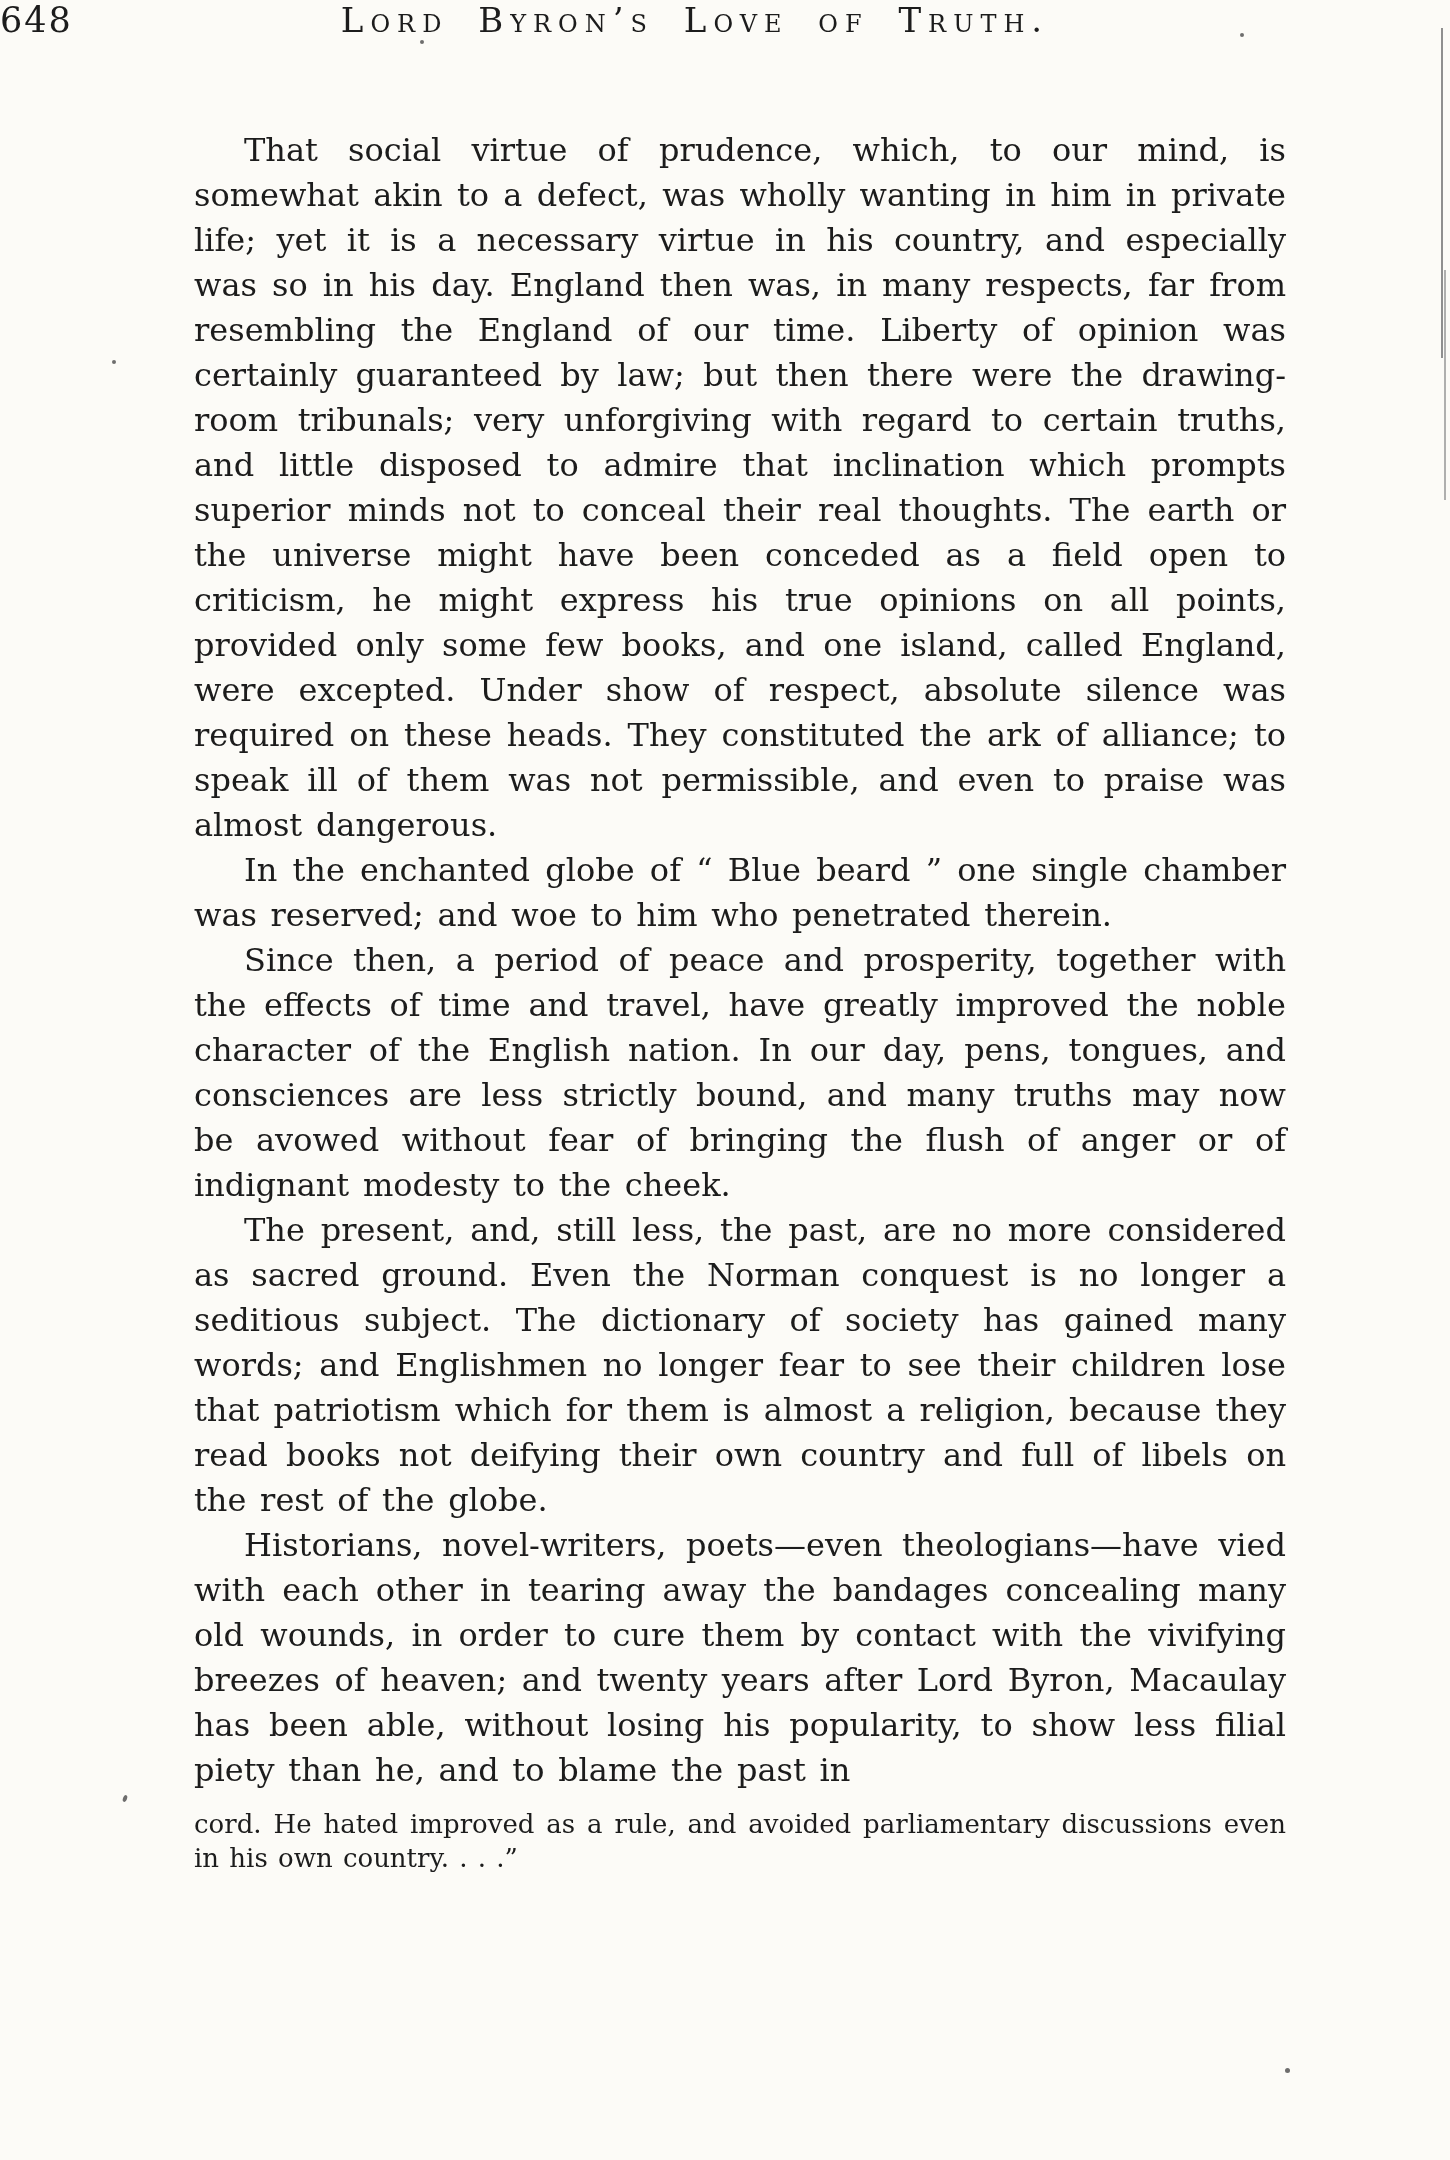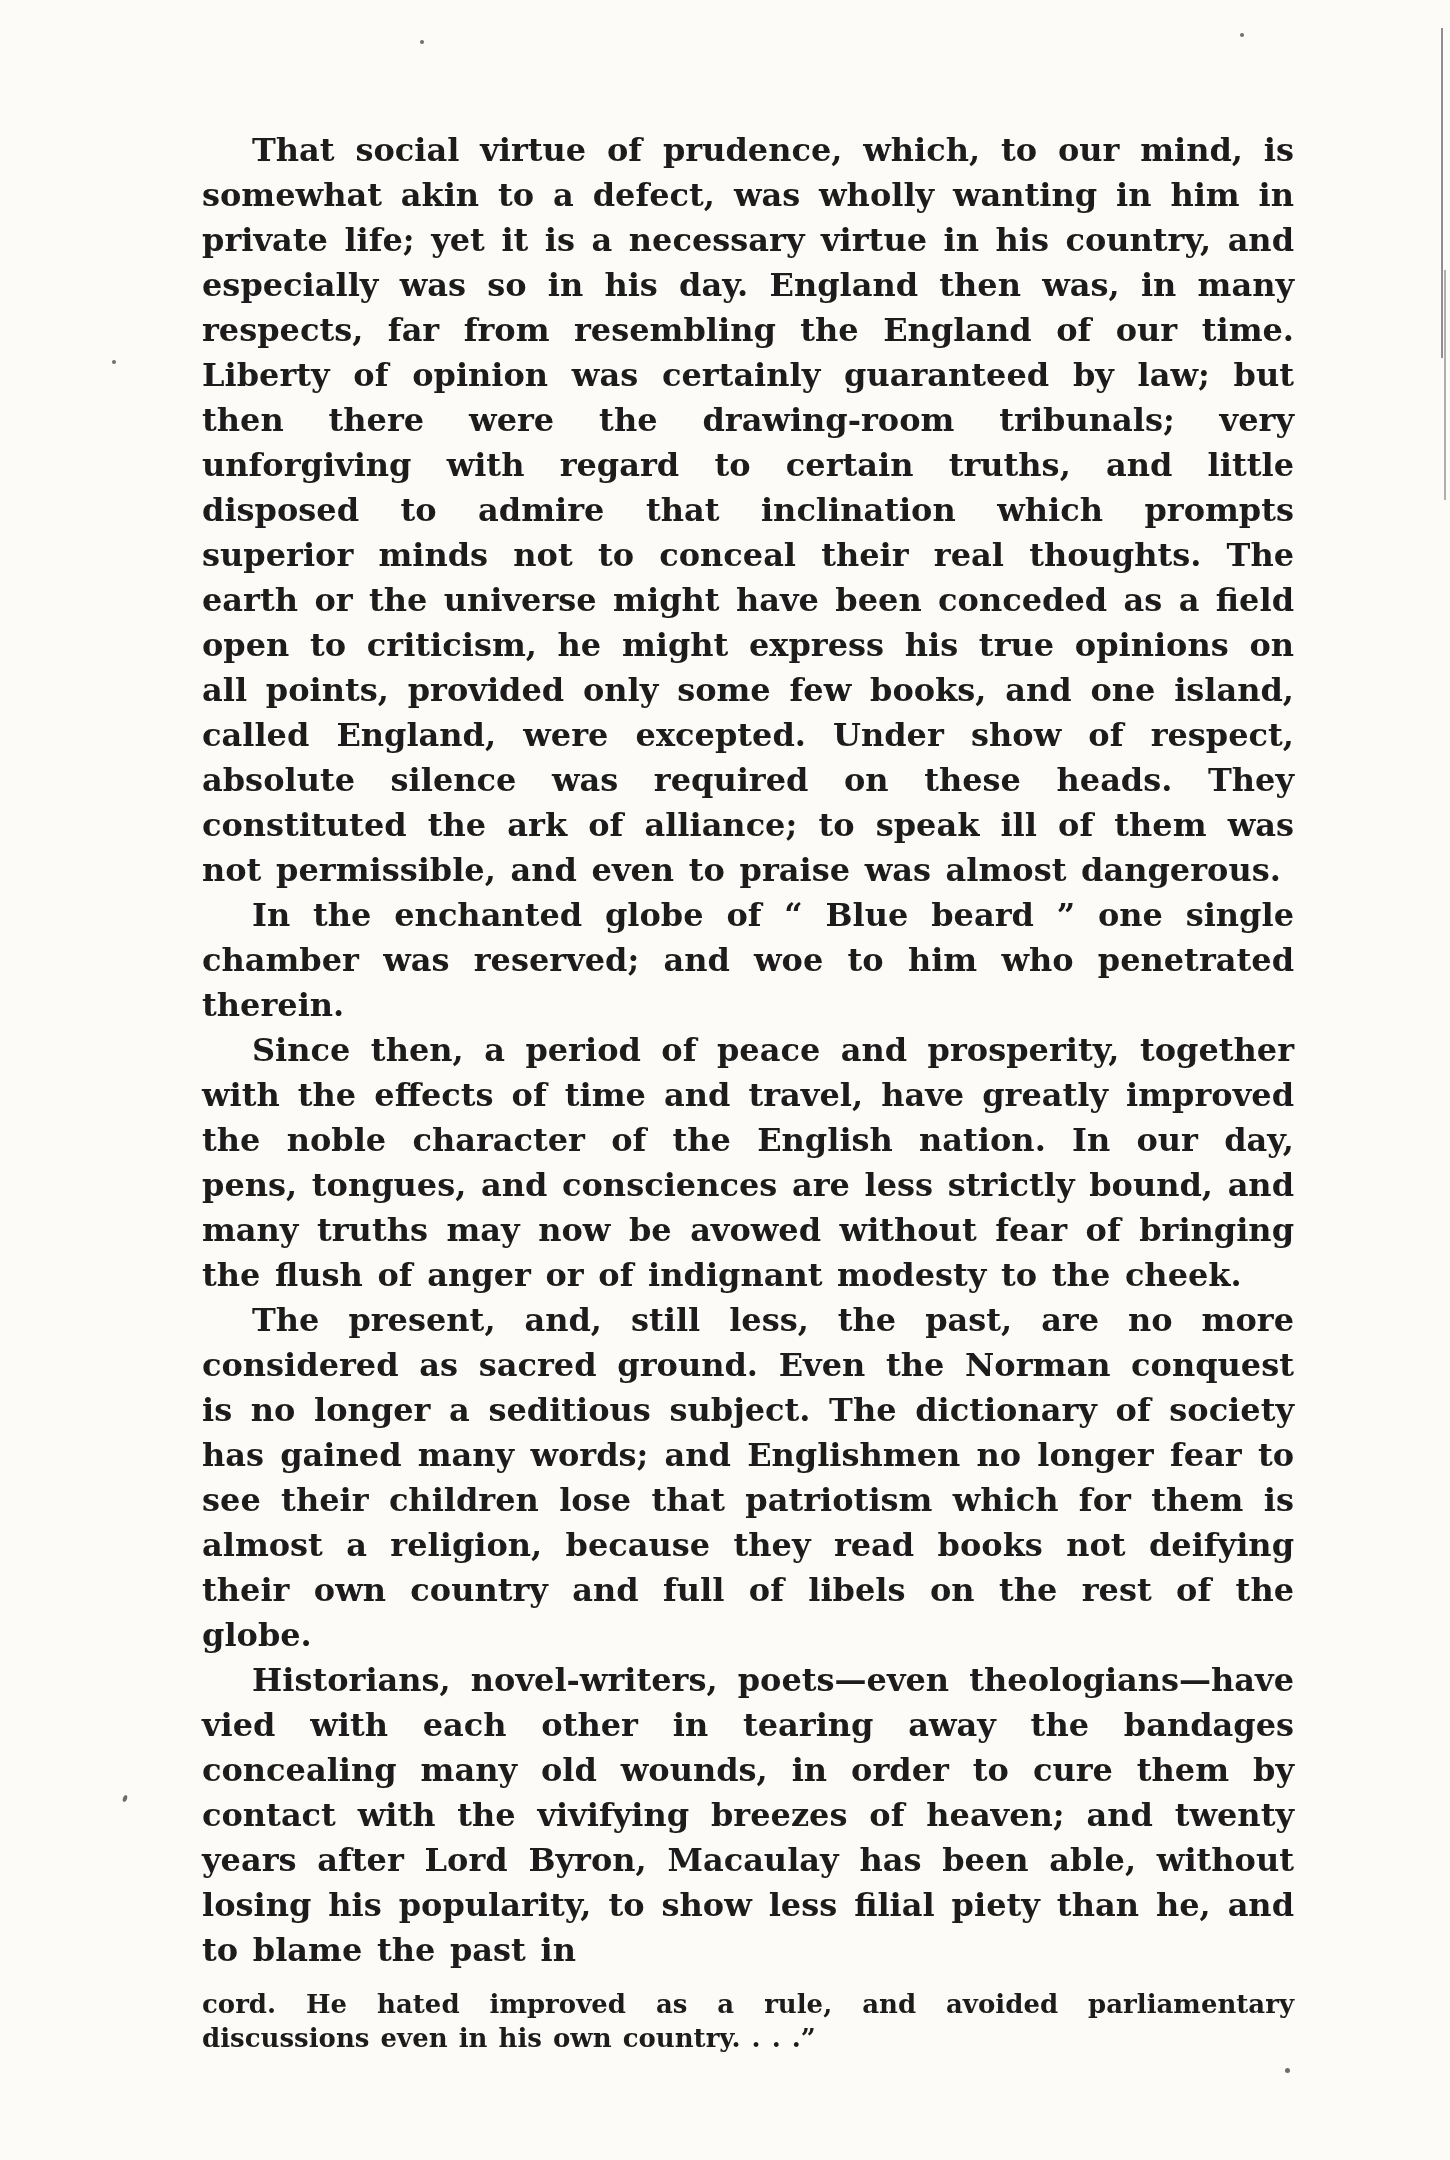--- a/index.html
+++ b/index.html
@@ -12,24 +12,23 @@
     width: 1450px;
     height: 2160px;
     margin: 0 auto;
     background: #fcfbf7;
     color: #1c1c1c;
     font-family: "DejaVu Serif", "Liberation Serif", serif;
     overflow: hidden;
   }
   .content {
     position: absolute;
-    left: 202px;
+    left: 194px;
     top: 128px;
     width: 1092px;
-    font-weight: bold;
   }
   .page-header {
     position: relative;
     height: 56px;
     margin-bottom: 20px;
   }
   .page-number {
     position: absolute;
     left: 0;
     top: 0;
@@ -82,20 +81,24 @@
   .speck.s2 { left: 1240px; top: 33px;   width: 4px; height: 4px; }
   .speck.s3 { left: 123px;  top: 1795px; width: 4px; height: 7px; transform: rotate(20deg); }
   .speck.s4 { left: 1285px; top: 2068px; width: 5px; height: 5px; }
   .speck.s5 { left: 112px;  top: 360px;  width: 4px; height: 4px; }
 </style>
 </head>
 <body>
 
 <div class="page">
 
+  <header class="page-header" style="position: relative;">
+    <span class="page-number">648</span>
+    <h1 class="page-title">Lord Byron’s Love of Truth.</h1>
+  </header>
 
   <div class="content">
     <div class="body-text">
       <p>That social virtue of prudence, which, to our mind, is somewhat akin to a defect, was wholly wanting in him in private life; yet it is a necessary virtue in his country, and especially was so in his day.  England then was, in many respects, far from resembling the England of our time.  Liberty of opinion was certainly guaranteed by law; but then there were the drawing-room tribunals; very unforgiving with regard to certain truths, and little disposed to admire that inclination which prompts superior minds not to conceal their real thoughts.  The earth or the universe might have been conceded as a field open to criticism, he might express his true opinions on all points, provided only some few books, and one island, called England, were excepted.  Under show of respect, absolute silence was required on these heads. They constituted the ark of alliance; to speak ill of them was not permissible, and even to praise was almost dangerous.</p>
       <p>In the enchanted globe of “ Blue beard ” one single chamber was reserved; and woe to him who penetrated therein.</p>
       <p>Since then, a period of peace and prosperity, together with the effects of time and travel, have greatly improved the noble character of the English nation.  In our day, pens, tongues, and consciences are less strictly bound, and many truths may now be avowed without fear of bringing the flush of anger or of indignant modesty to the cheek.</p>
       <p>The present, and, still less, the past, are no more considered as sacred ground.  Even the Norman conquest is no longer a seditious subject.  The dictionary of society has gained many words; and Englishmen no longer fear to see their children lose that patriotism which for them is almost a religion, because they read books not deifying their own country and full of libels on the rest of the globe.</p>
       <p>Historians, novel-writers, poets—even theologians—have vied with each other in tearing away the bandages concealing many old wounds, in order to cure them by contact with the vivifying breezes of heaven; and twenty years after Lord Byron, Macaulay has been able, without losing his popularity, to show less filial piety than he, and to blame the past in</p>
     </div>
 

